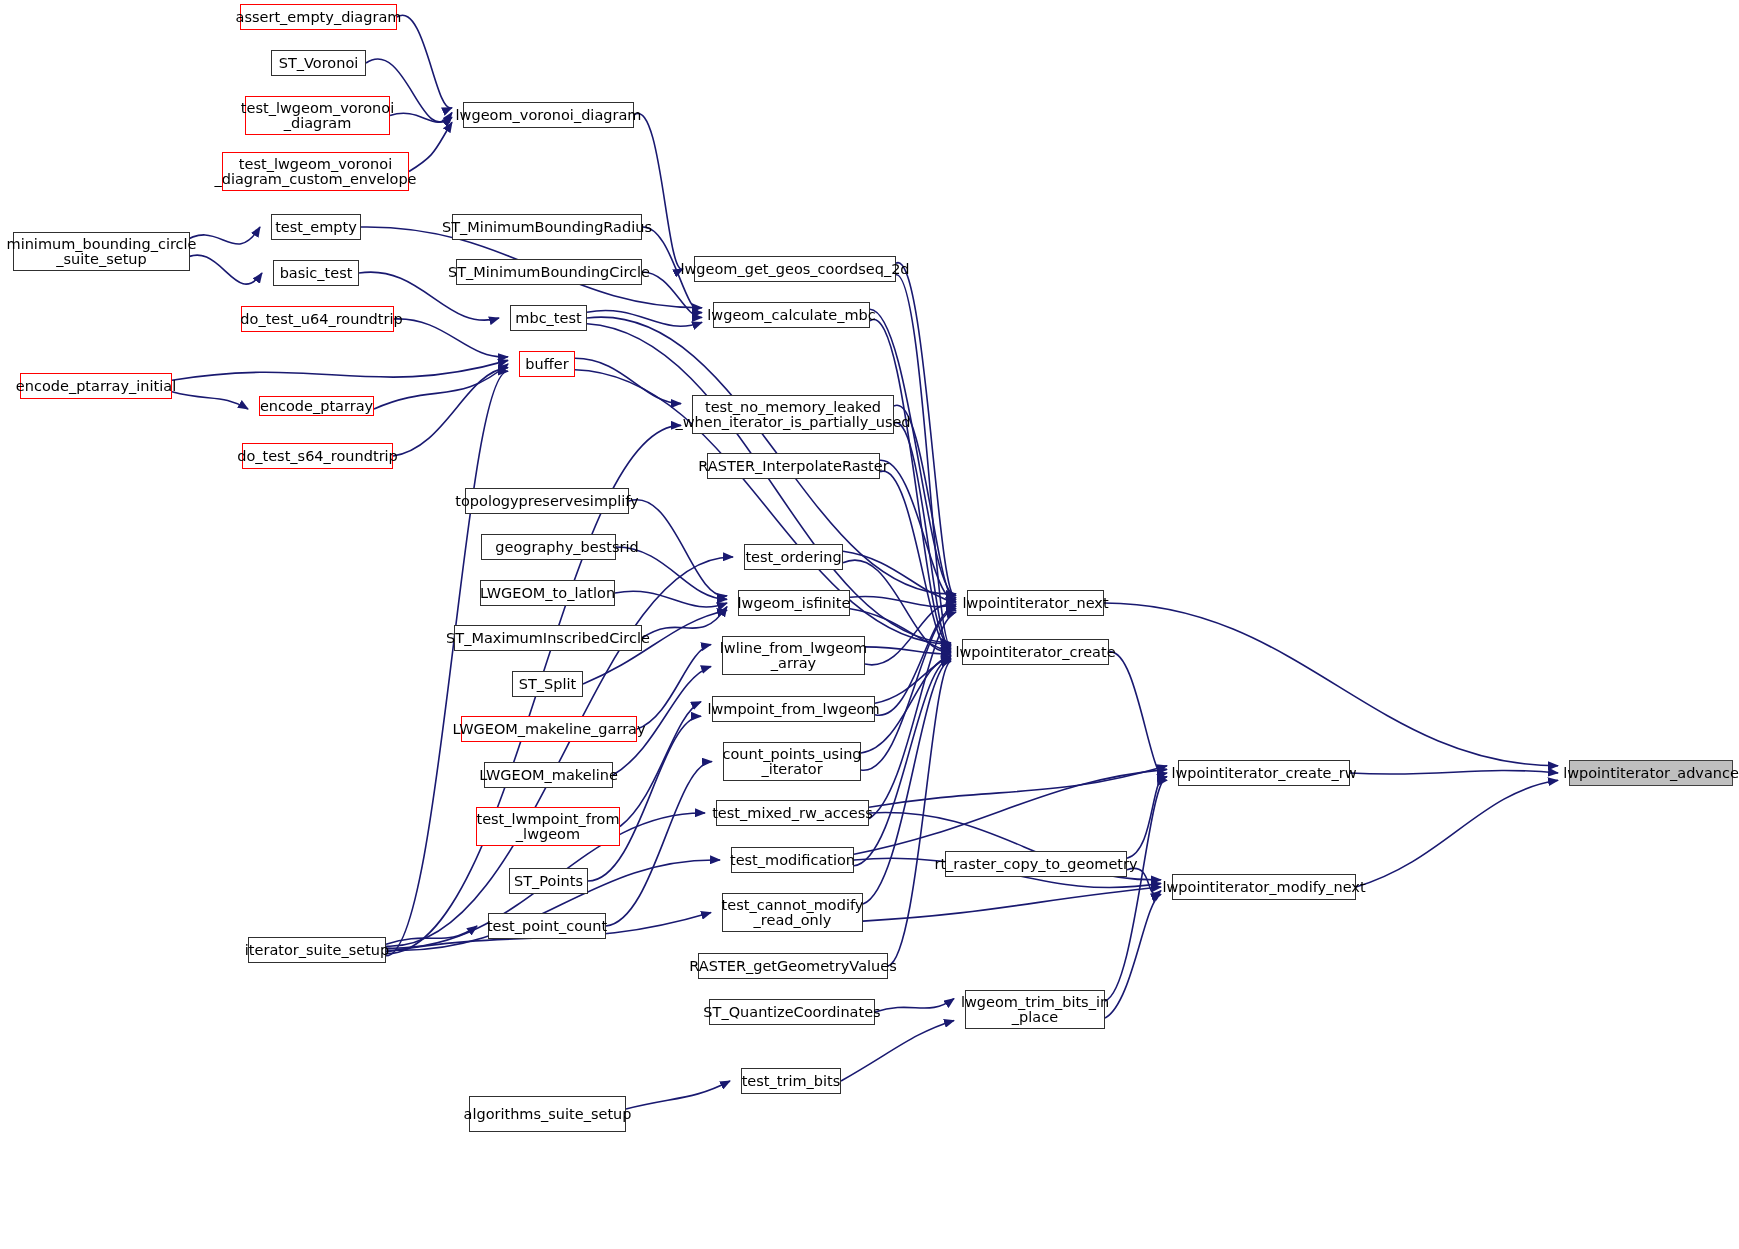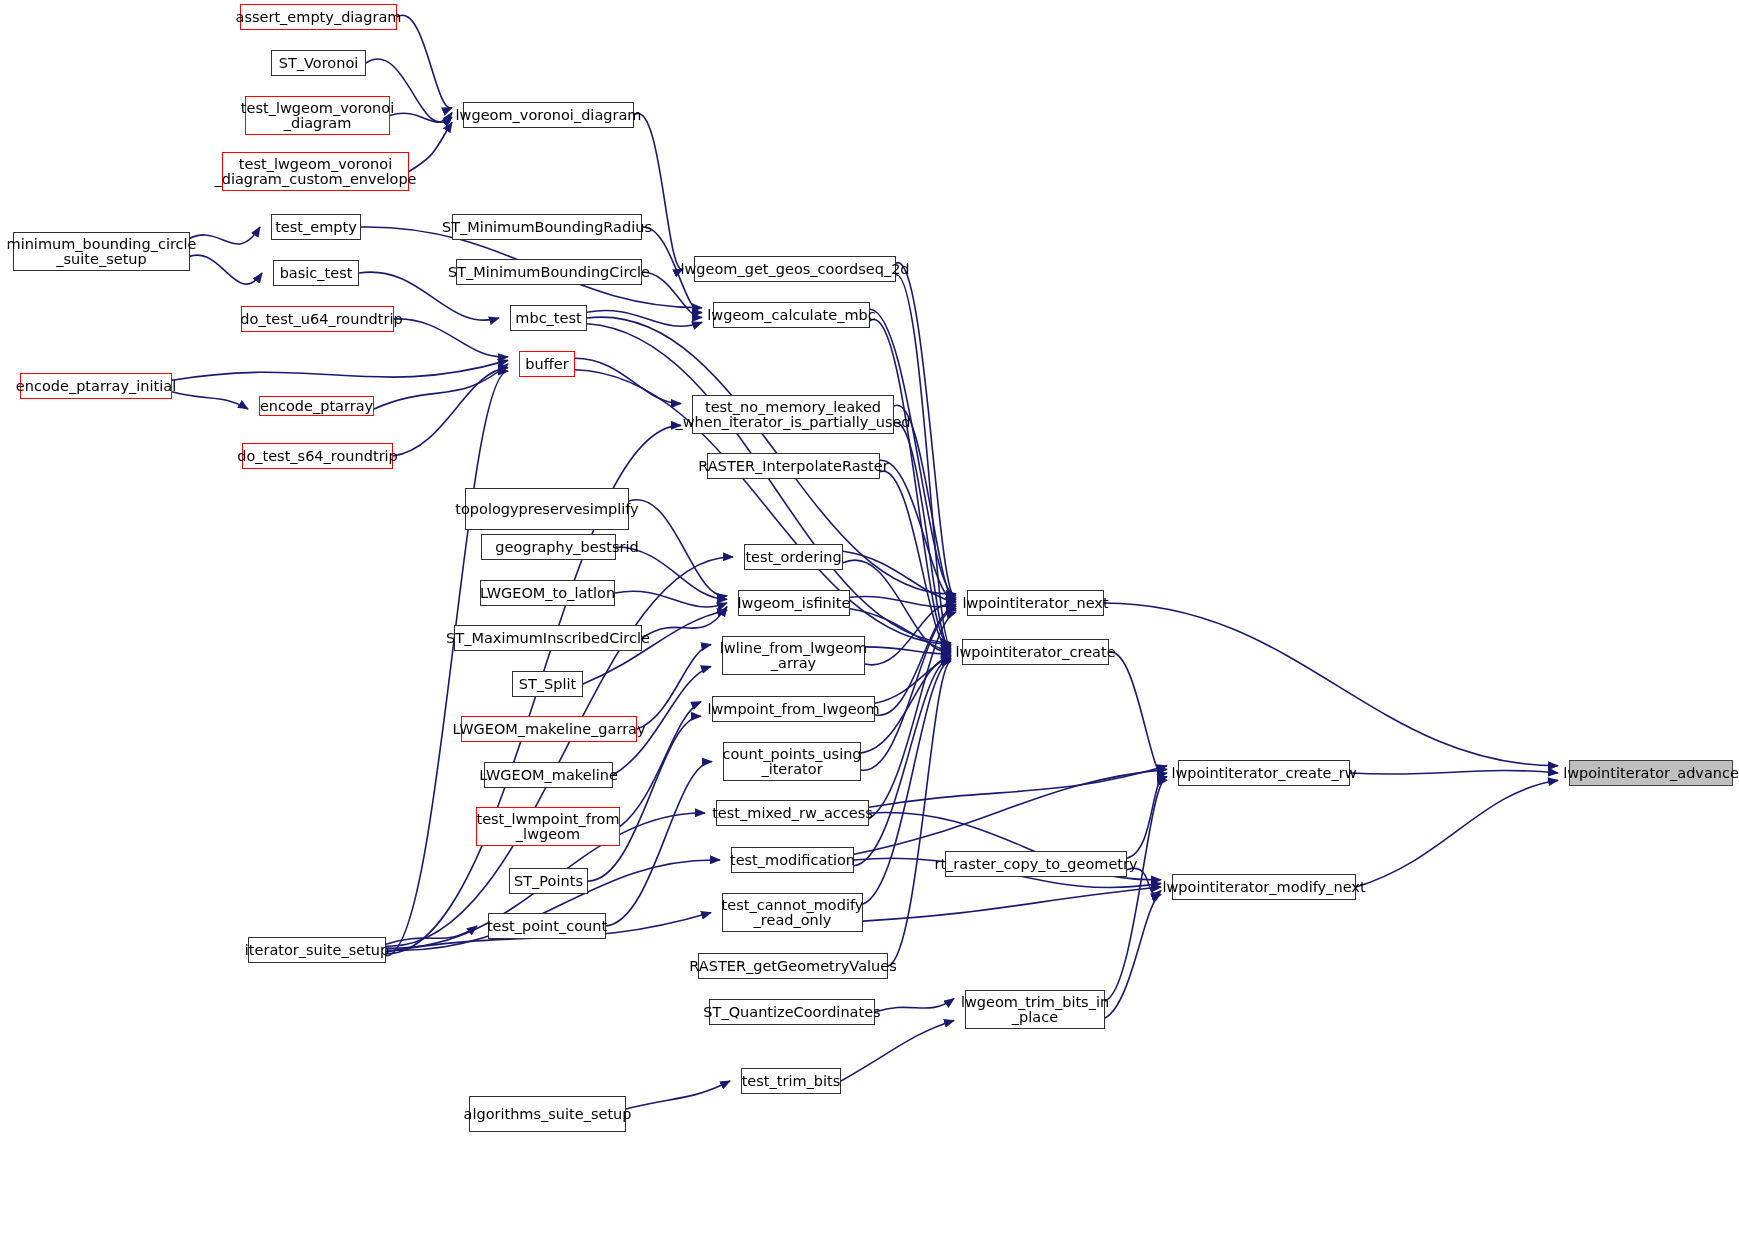--- a/index.html
+++ b/index.html
@@ -142,21 +142,21 @@
       <div class="node" style="left: 510px; top: 305px; width: 77px; height: 26px;">mbc_test</div>
       <div class="node" style="left: 713px; top: 302px; width: 157px; height: 26px;">lwgeom_calculate_mbc</div>
       <div class="node red" style="left: 241px; top: 306px; width: 153px; height: 26px; padding-left: 8px;">do_test_u64_roundtrip</div>
       <div class="node red" style="left: 519px; top: 351px; width: 56px; height: 26px;">buffer</div>
       <div class="node red" style="left: 20px; top: 373px; width: 152px; height: 26px;">encode_ptarray_initial</div>
       <div class="node red" style="left: 259px; top: 396px; width: 115px; height: 20px;">encode_ptarray</div>
       <div class="node red" style="left: 242px; top: 443px; width: 151px; height: 26px;">do_test_s64_roundtrip</div>
       <div class="node" style="left: 692px; top: 395px; width: 202px; height: 39px;">test_no_memory_leaked
 _when_iterator_is_partially_used</div>
       <div class="node" style="left: 707px; top: 453px; width: 173px; height: 26px;">RASTER_InterpolateRaster</div>
-      <div class="node" style="left: 465px; top: 488px; width: 164px; height: 42px;">topologypreservesimplify</div>
+      <div class="node" style="left: 465px; top: 488px; width: 164px; height: 26px;">topologypreservesimplify</div>
       <div class="node" style="left: 481px; top: 534px; width: 135px; height: 26px; padding-left: 37px;">geography_bestsrid</div>
       <div class="node" style="left: 480px; top: 580px; width: 135px; height: 26px;">LWGEOM_to_latlon</div>
       <div class="node" style="left: 454px; top: 625px; width: 188px; height: 26px;">ST_MaximumInscribedCircle</div>
       <div class="node" style="left: 512px; top: 671px; width: 71px; height: 26px;">ST_Split</div>
       <div class="node red" style="left: 461px; top: 716px; width: 176px; height: 26px;">LWGEOM_makeline_garray</div>
       <div class="node" style="left: 484px; top: 762px; width: 129px; height: 26px;">LWGEOM_makeline</div>
       <div class="node red" style="left: 476px; top: 807px; width: 144px; height: 39px;">test_lwmpoint_from
 _lwgeom</div>
       <div class="node" style="left: 509px; top: 868px; width: 79px; height: 26px;">ST_Points</div>
       <div class="node" style="left: 488px; top: 913px; width: 118px; height: 26px;">test_point_count</div>

